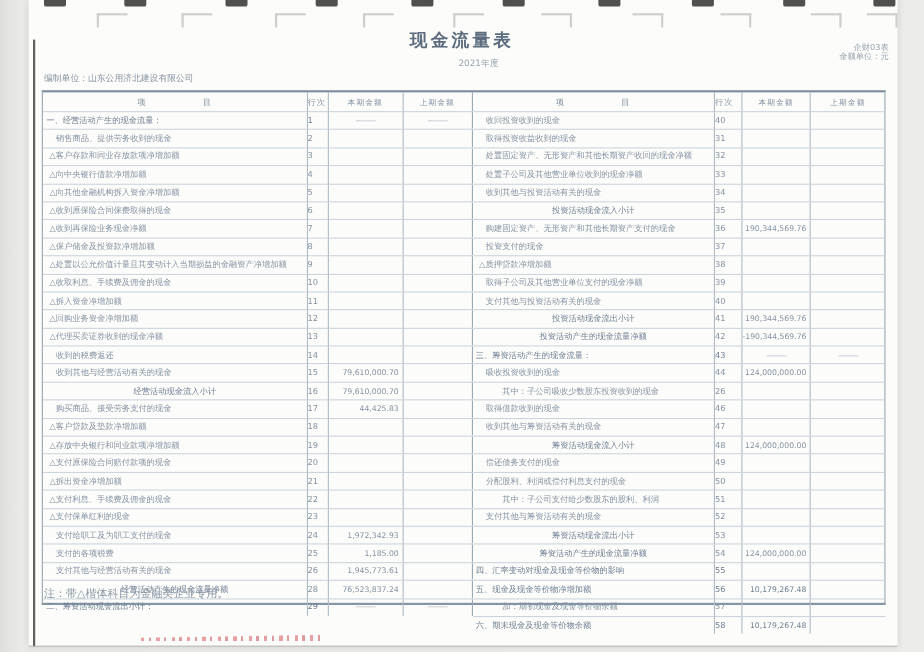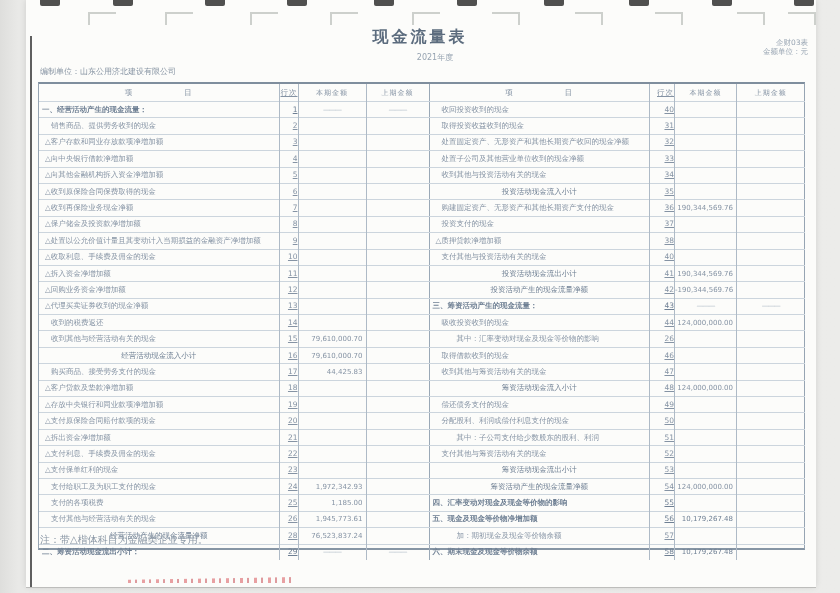--- a/index.html
+++ b/index.html
@@ -53,24 +53,24 @@
   table.tleft{width:390px;border-right:1px solid #9aa8b6;}
   table.tright{width:375px;}
   td,th{
     font-size:7.5px;font-weight:normal;color:#8593a4;line-height:8px;
     padding:0;height:15.4px;overflow:hidden;white-space:nowrap;vertical-align:middle;
     border-top:1px solid #ccd5dd;
   }
   thead th{height:17px;border-top:none;color:#8593a4;text-align:center;letter-spacing:1px;}
   .c-line,.c-cur,.c-pri{border-left:1px solid #aebac6;}
   .c-item{text-align:left;padding-left:12px;}
-  .c-line{text-align:right;text-decoration:underline;}
+  .c-line{text-align:left;}
   .c-cur,.c-pri{text-align:right;padding-right:3px;font-size:7px;}
   .c-cur.dash,.c-pri.dash{text-align:center;padding-right:0;color:#a9b5c1;letter-spacing:-1px;}
-  tr.r-sect .c-item{padding-left:3px;font-weight:bold;color:#6e7f93;}
+  tr.r-sect .c-item{padding-left:3px;font-weight:normal;color:#6e7f93;}
   tr.r-sect td{color:#6e7f93;}
   tr.r-fin .c-item{padding-left:6px;}
   tr.r-subtotal .c-item{text-align:center;padding-left:0;font-weight:normal;color:#6e7f93;}
   tr.r-indent .c-item{padding-left:27px;}
   .note{
     position:absolute;left:40px;top:533px;font-size:10px;color:#8a97a5;
   }
   .red-stamp{
     position:absolute;left:128px;top:576px;width:168px;height:7px;opacity:.5;
     background:repeating-linear-gradient(90deg,#d4444a 0,#d4444a 3px,transparent 3px,transparent 7px,#c03a42 7px,#c03a42 9px,transparent 9px,transparent 14px);
@@ -367,20 +367,26 @@
           <td class="c-cur"></td>
           <td class="c-pri"></td>
         </tr>
         <tr class="r-fin">
           <td class="c-item">△质押贷款净增加额</td>
           <td class="c-line">38</td>
           <td class="c-cur"></td>
           <td class="c-pri"></td>
         </tr>
         <tr class="r-normal">
+          <td class="c-item">取得子公司及其他营业单位支付的现金净额</td>
+          <td class="c-line">39</td>
+          <td class="c-cur"></td>
+          <td class="c-pri"></td>
+        </tr>
+        <tr class="r-normal">
           <td class="c-item">支付其他与投资活动有关的现金</td>
           <td class="c-line">40</td>
           <td class="c-cur"></td>
           <td class="c-pri"></td>
         </tr>
         <tr class="r-subtotal">
           <td class="c-item">投资活动现金流出小计</td>
           <td class="c-line">41</td>
           <td class="c-cur">190,344,569.76</td>
           <td class="c-pri"></td>
@@ -397,21 +403,21 @@
           <td class="c-cur dash">———</td>
           <td class="c-pri dash">———</td>
         </tr>
         <tr class="r-normal">
           <td class="c-item">吸收投资收到的现金</td>
           <td class="c-line">44</td>
           <td class="c-cur">124,000,000.00</td>
           <td class="c-pri"></td>
         </tr>
         <tr class="r-indent">
-          <td class="c-item">其中：汇率变动对现金及现金等价物的影响</td>
+          <td class="c-item">其中：子公司吸收少数股东投资收到的现金</td>
           <td class="c-line">26</td>
           <td class="c-cur"></td>
           <td class="c-pri"></td>
         </tr>
         <tr class="r-normal">
           <td class="c-item">取得借款收到的现金</td>
           <td class="c-line">46</td>
           <td class="c-cur"></td>
           <td class="c-pri"></td>
         </tr>

